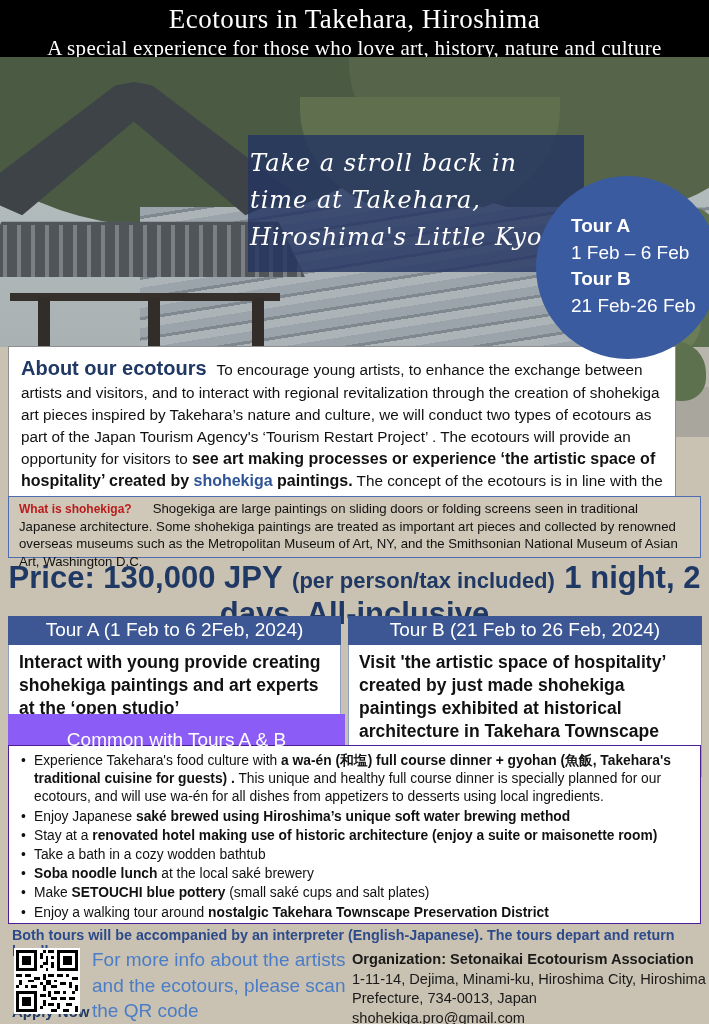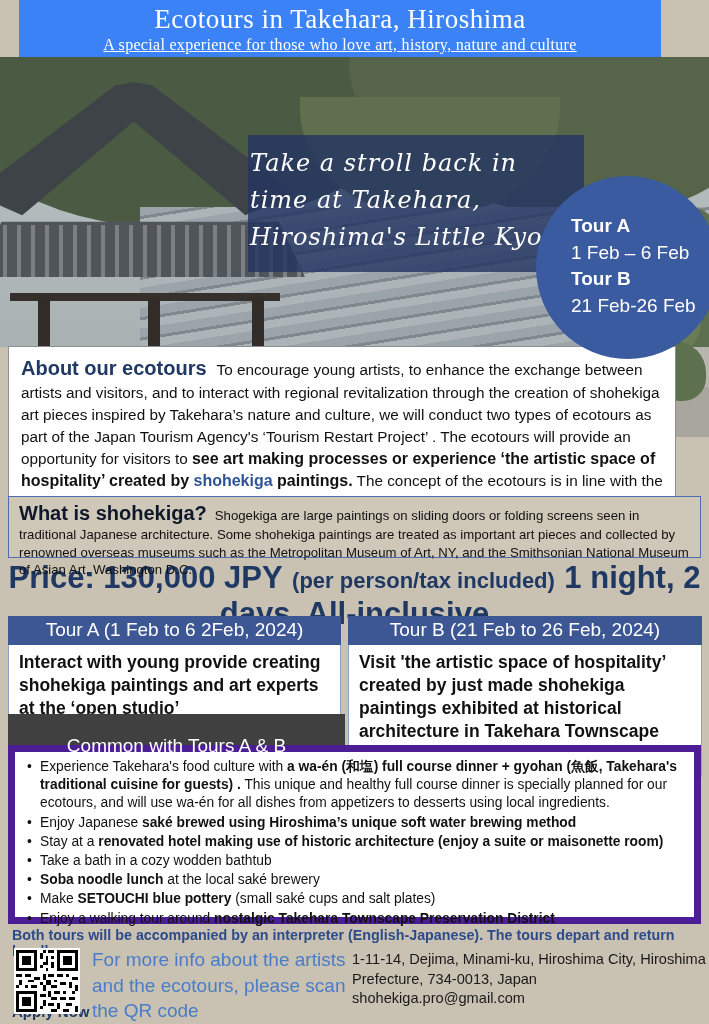--- a/index.html
+++ b/index.html
@@ -4,27 +4,26 @@
 <style>
   * { margin:0; padding:0; box-sizing:border-box; }
   html,body { background:#888; }
   .page {
     position:relative; width:709px; height:1024px; margin:0 auto;
     background:#c9c2b2; overflow:hidden;
     font-family:"Liberation Sans", sans-serif; color:#111;
   }
   
   .banner {
-    position:absolute; left:0; top:0; width:642px; height:57px;
-    background:#3b82f6; color:#fff; text-align:center;
+    position:absolute; left:0; top:0; width:709px; height:57px;
+    background:#000000; color:#fff; text-align:center;
     font-family:"Liberation Serif", serif;
-    margin-left:19px;
   }
   .banner h1 { font-size:27px; font-weight:normal; padding-top:4px; letter-spacing:.5px; }
-  .banner p  { font-size:16px; font-weight:normal; margin-top:1px; letter-spacing:.3px;text-decoration:underline; }
+  .banner p  { font-size:21px; font-weight:normal; margin-top:1px; letter-spacing:.3px;text-decoration:underline; }
   
   .photo { position:absolute; left:0; top:57px; width:709px; height:290px;
            background:linear-gradient(#c6cdd3 0%,#b4bdbe 40%,#a9b1b3 100%); overflow:hidden; }
   .mtn1 { position:absolute; left:-60px; top:-40px; width:500px; height:210px;
           background:#4b5a43; border-radius:0 0 55% 45%/0 0 80% 70%; }
   .mtn2 { position:absolute; right:-70px; top:-30px; width:430px; height:190px;
           background:#566549; border-radius:0 0 45% 60%/0 0 75% 85%; }
   .mtn3 { position:absolute; left:300px; top:40px; width:260px; height:120px;
           background:#60704f; border-radius:0 0 50% 50%/0 0 90% 90%; }
   .town { position:absolute; left:140px; top:150px; width:569px; height:140px;
@@ -65,40 +64,40 @@
   .about { position:absolute; left:8px; top:346px; width:668px; min-height:146px;
            background:#fff; border:1px solid #8f8f8f; padding:7px 12px 8px 12px;
            font-size:15.3px; line-height:1.42; z-index:6; }
   .about .hd { color:#1f3864; font-weight:bold; font-size:20px; margin-right:10px; }
   .about b { font-size:16px; }
   .about .blue { color:#2f5496; }
   
   .shohekiga { position:absolute; left:8px; top:496px; width:693px; height:62px;
            background:#cfc8b8; border:1px solid #4f6cb0; padding:3px 10px;
            font-size:13.2px; line-height:1.32; z-index:6; }
-  .shohekiga .hd { color:#0f172a; font-weight:bold; font-size:20px; margin-right:8px; }
+  .shohekiga .hd { color:#b91c1c; font-weight:bold; font-size:12px; margin-right:21px; }
   
   .price { position:absolute; left:0; top:560px; width:709px; text-align:center;
            color:#1f3864; font-weight:bold; }
   .price .big { font-size:31px; }
   .price .small { font-size:22px; margin:0 5px; }
   
   .tour-card { position:absolute; top:616px; z-index:2;border-radius:30px; }
   .tour-a { left:8px;  width:333px; }
   .tour-b { left:348px; width:354px; }
   .tour-card .t-head { background:#3d5795; color:#fff; text-align:center;
            font-size:19px; padding:3px 0 4px 0; }
   .tour-card .t-body { background:#fff; border:1px solid #8fa0c2; border-top:none;
            padding:6px 10px 10px 10px; font-weight:bold; font-size:17.5px; line-height:1.32; }
   
   .common-head { position:absolute; left:8px; top:714px; width:337px; height:31px;
-           background:#404040; color:#fff; text-align:center; font-size:19px;
-           padding-top:21px; z-index:4; }
+           background:#8b5cf6; color:#fff; text-align:center; font-size:19px;
+           padding-top:15px; z-index:4; }
   .common-body { position:absolute; left:8px; top:745px; width:693px; height:179px;
-           background:#fff; border:7px solid #4c1d95; padding:6px 10px 4px 8px; z-index:3; }
+           background:#fff; border:1px solid #4c1d95; padding:6px 10px 4px 8px; z-index:3; }
   .common-body ul { list-style:none; font-size:13.8px; line-height:1.32; }
   .common-body li { padding-left:17px; position:relative; margin-bottom:1px; }
   .common-body li::before { content:"•"; position:absolute; left:4px; top:0; }
   
   .interpreter { position:absolute; left:12px; top:927px; width:690px;
            color:#2d4a8a; font-weight:600; font-size:14.3px; }
   .qr-wrap { position:absolute; left:14px; top:948px; width:66px; height:66px;
            background:#fff; padding:2px; z-index:2; }
   .apply { position:absolute; left:12px; top:1003px; color:#1f3864;
            font-weight:bold; font-size:15px; }
@@ -203,17 +202,18 @@
         <path fill="#000" d="M16 2h3v3h-3z"></path>
       <path fill="#000" d="M0 14h7v7H0z"></path>
         <path fill="#fff" d="M1 15h5v5H1z"></path>
         <path fill="#000" d="M2 16h3v3H2z"></path>
       <path fill="#000" d="M9 0h1v1H9zM11 0h2v1h-2zM8 1h1v2H8zM10 2h1v2h-1zM12 2h1v1h-1zM9 4h2v1H9zM12 4h1v2h-1zM8 5h1v1H8zM10 6h1v1h-1zM0 8h2v1H0zM3 8h2v1H3zM6 9h2v1H6zM9 8h1v2H9zM11 8h2v1h-2zM14 8h2v1h-2zM17 8h1v1h-1zM19 9h2v1h-2zM1 10h1v2H1zM4 10h2v1H4zM8 11h1v1H8zM10 10h2v2h-2zM13 10h1v1h-1zM15 11h2v1h-2zM18 11h1v2h-1zM0 12h1v1H0zM3 12h1v1H3zM5 12h2v1H5zM9 12h1v2H9zM12 12h2v1h-2zM20 12h1v2h-1zM11 14h1v2h-1zM13 14h2v1h-2zM16 14h1v1h-1zM19 14h1v1h-1zM8 15h2v1H8zM12 16h2v1h-2zM15 16h2v1h-2zM18 16h2v1h-2zM9 17h1v2H9zM11 18h2v1h-2zM14 18h1v2h-1zM17 18h2v1h-2zM8 19h1v1H8zM12 20h2v1h-2zM16 20h2v1h-2zM20 19h1v2h-1z"></path>
     </svg>
   </div>
   <div class="apply">Apply Now</div>
   <div class="info">For more info about the artists and the ecotours, please scan the QR code</div>
   <div class="org">
+    <div class="b">Organization: Setonaikai Ecotourism Association</div>
     <div>1-11-14, Dejima, Minami-ku, Hiroshima City, Hiroshima</div>
     <div>Prefecture, 734-0013, Japan   shohekiga.pro@gmail.com</div>
   </div>
 
 </div>
 
 </body></html>

